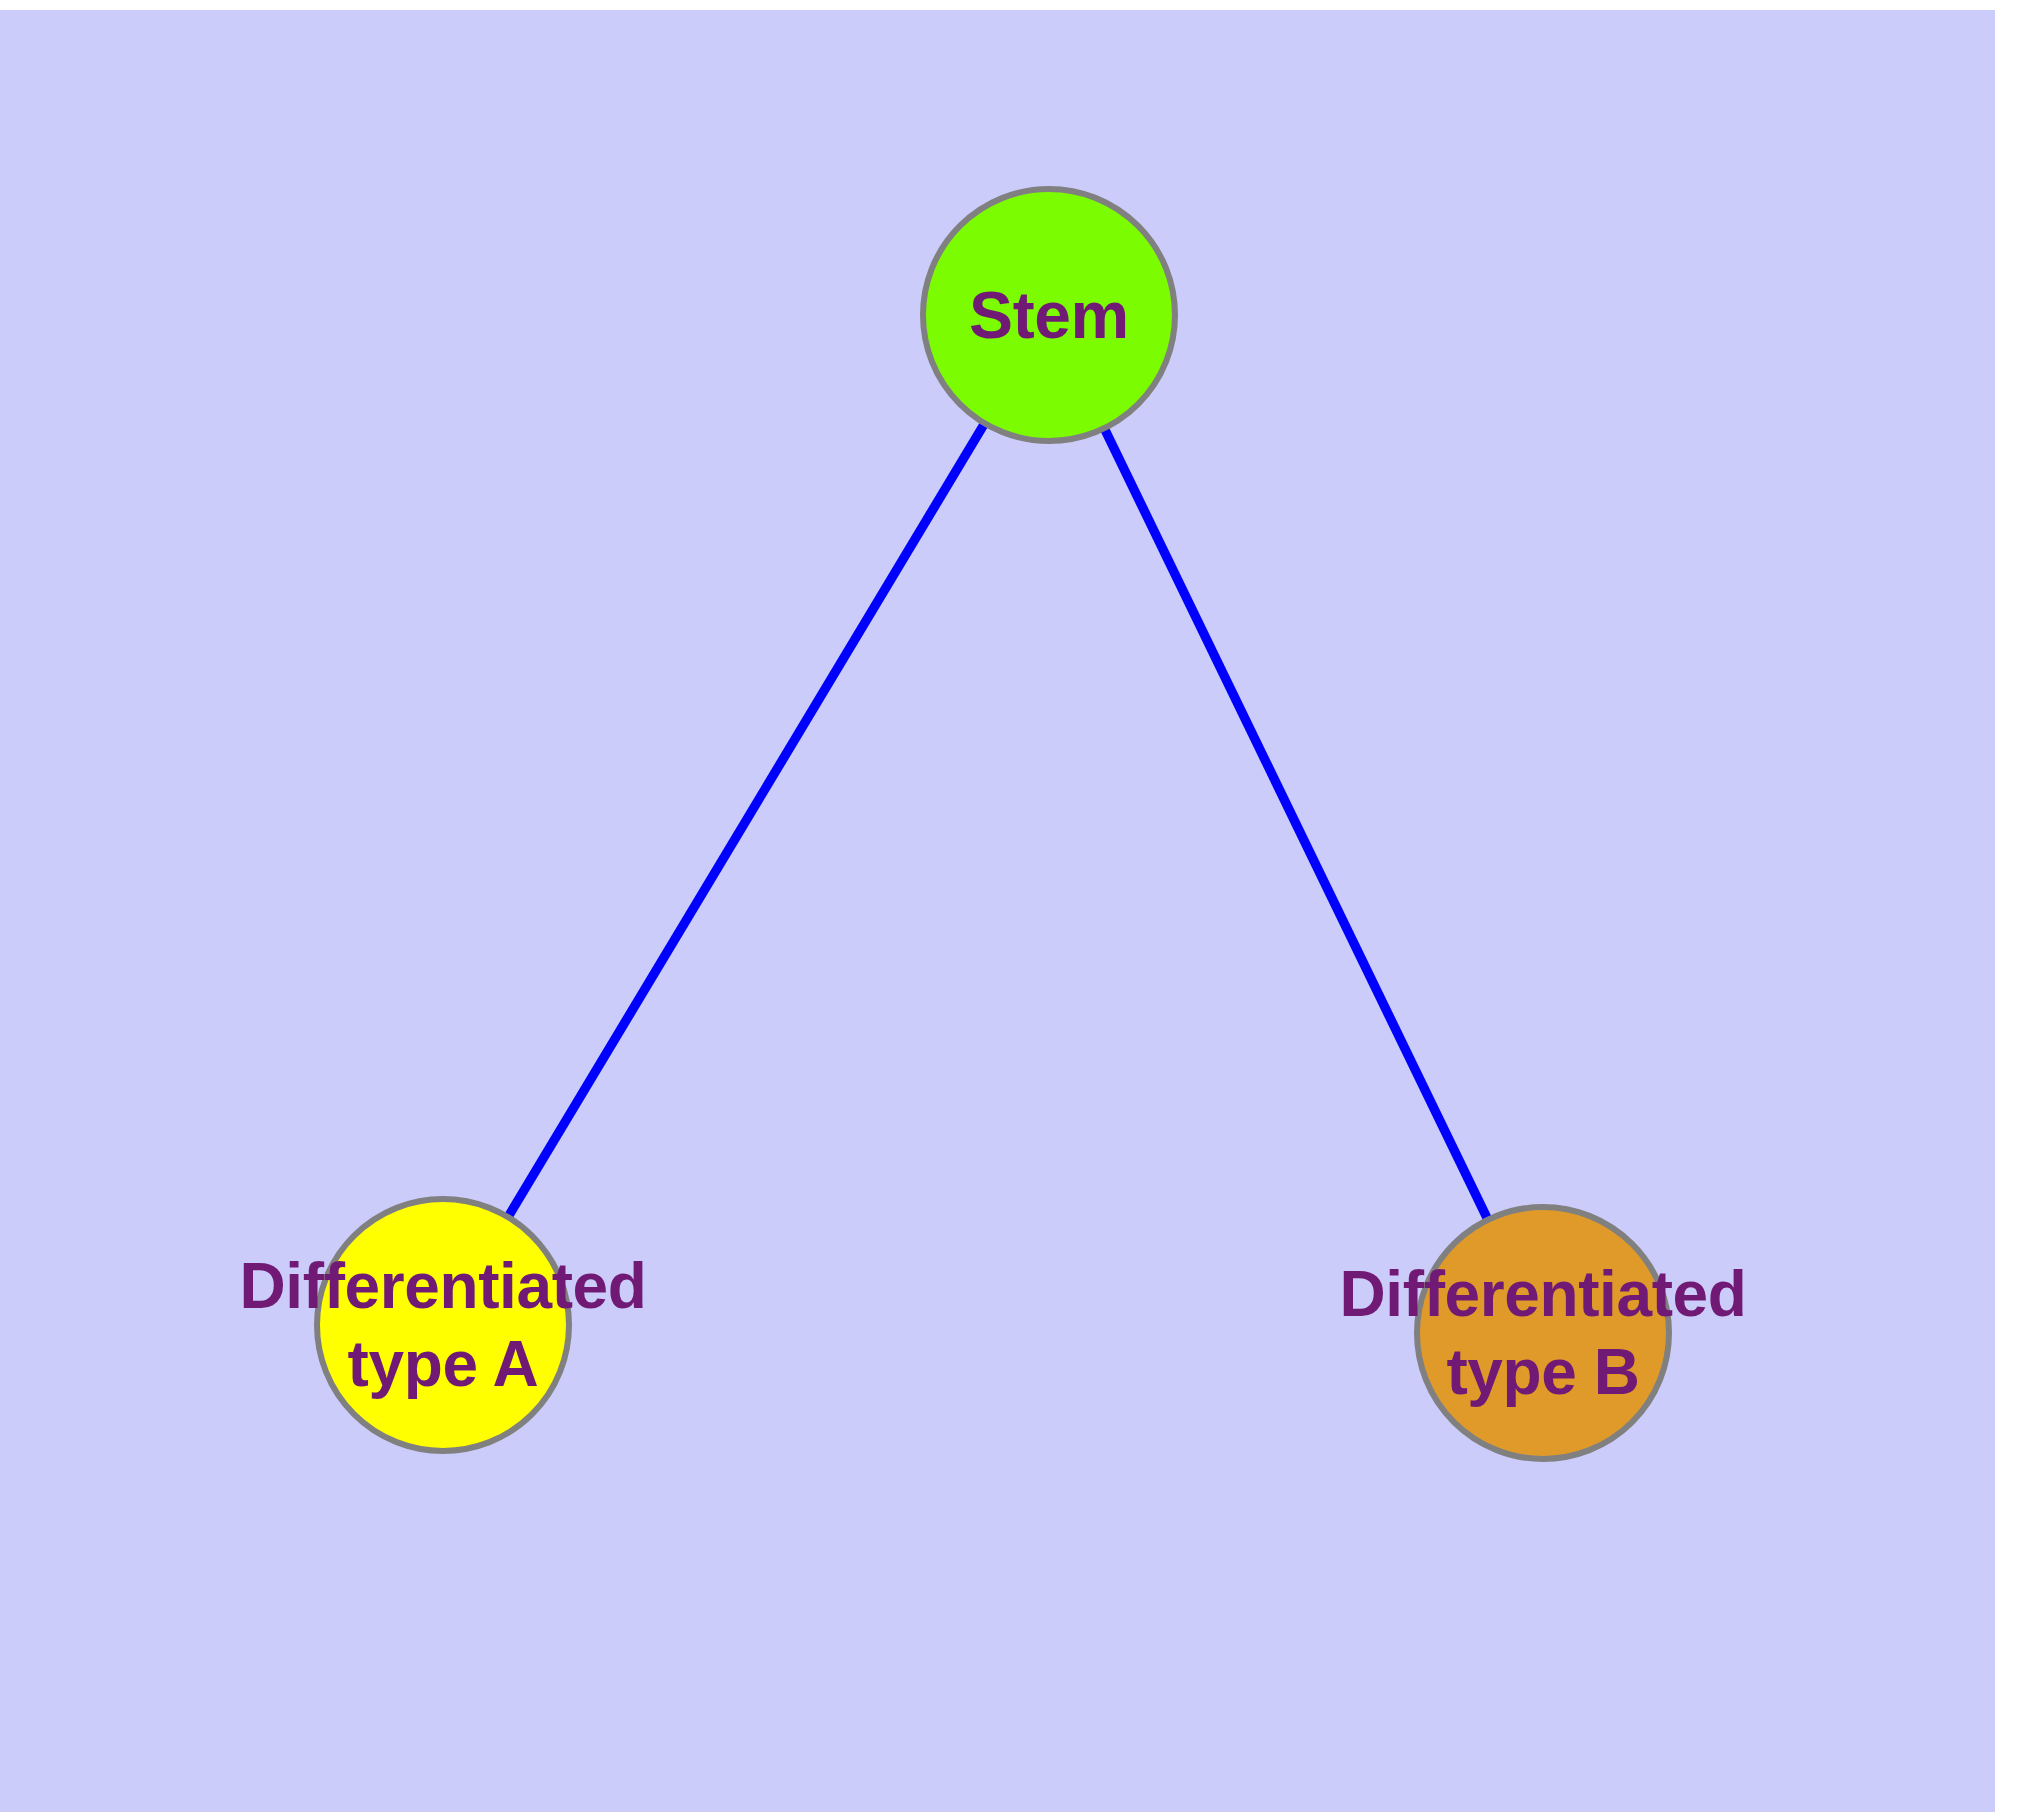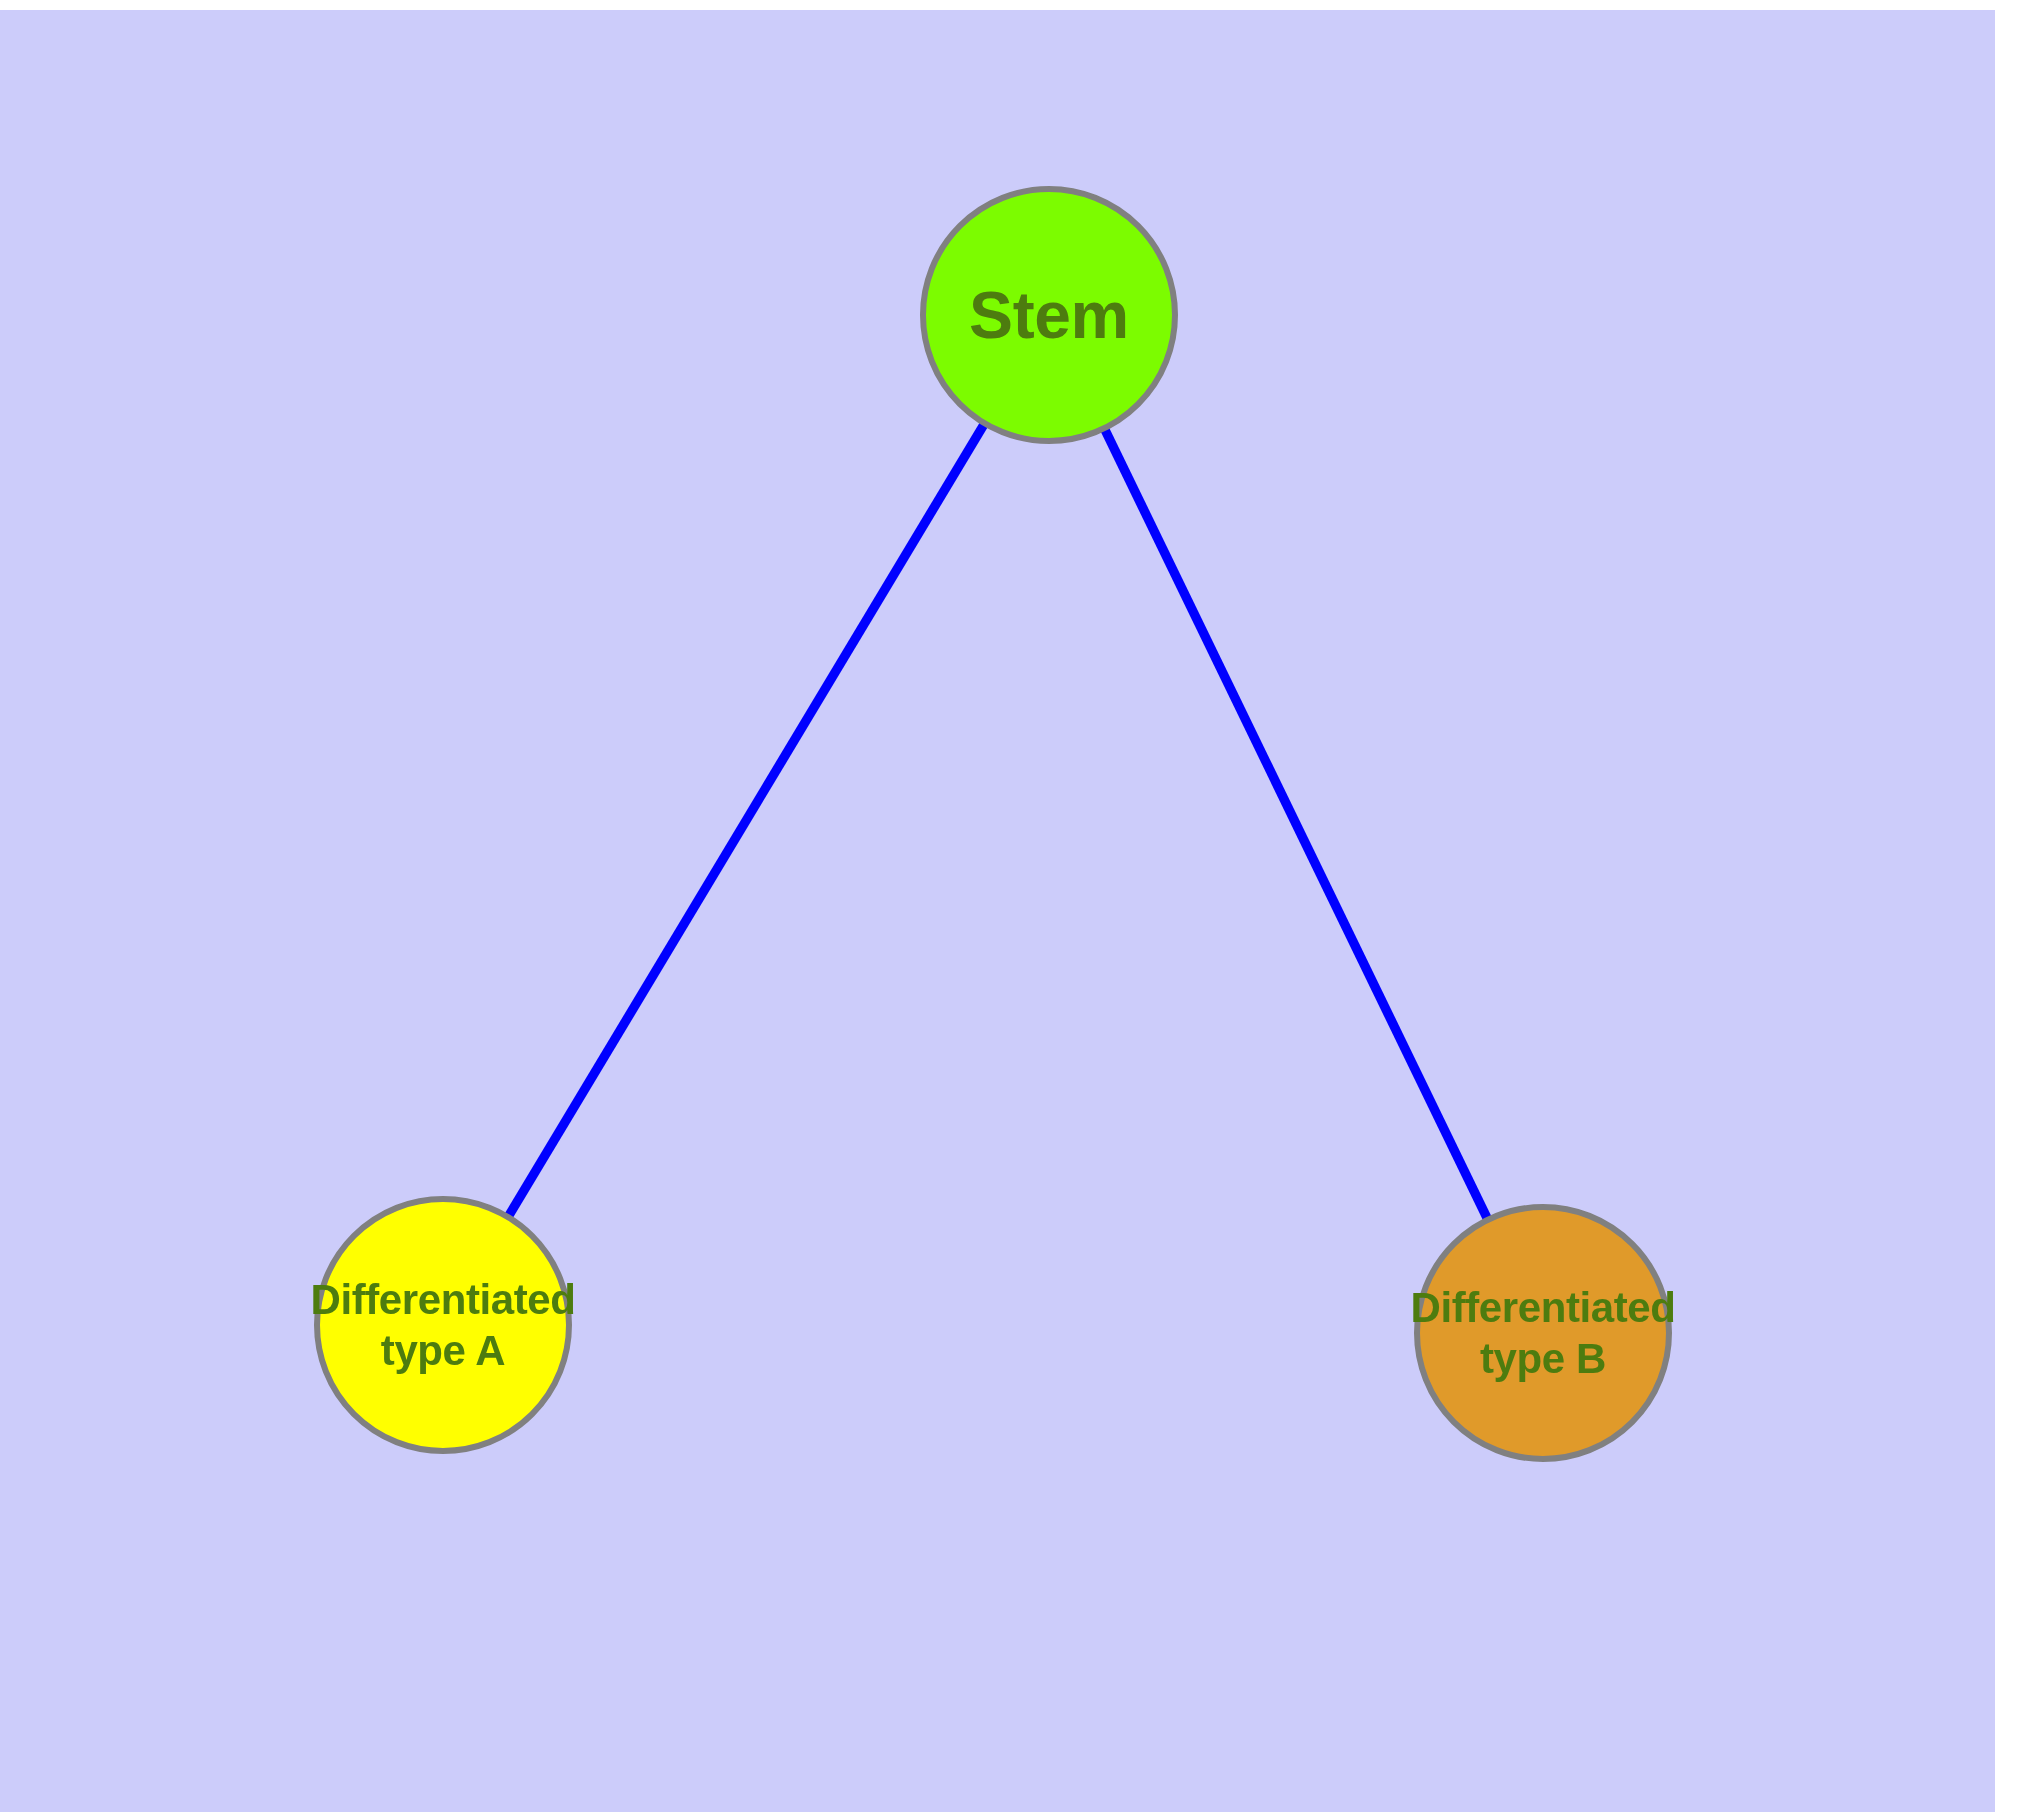--- a/index.html
+++ b/index.html
@@ -46,29 +46,29 @@
     transform: translate(-50%, -50%);
     border-radius: 50%;
     box-sizing: border-box;
     border: 6px solid #808080;
   }
   .node-label {
     position: absolute;
     left: 50%;
     top: 50%;
     transform: translate(-50%, -50%);
-    color: #4d7c0f;
+    color: #701a75;
     font-weight: bold;
     text-align: center;
     white-space: pre;
     line-height: 1.22;
     letter-spacing: -0.4px;
     pointer-events: none;
   }
-  .lbl-big   { font-size: 42px; }
+  .lbl-big   { font-size: 64px; }
   .lbl-stem  { font-size: 66px; }
 </style>
 </head>
 <body>
 
 <div id="canvas">
 
   <div id="plot-area"></div>
 
   <svg id="graph-svg" viewBox="0 0 2384 2138" preserveAspectRatio="none">

